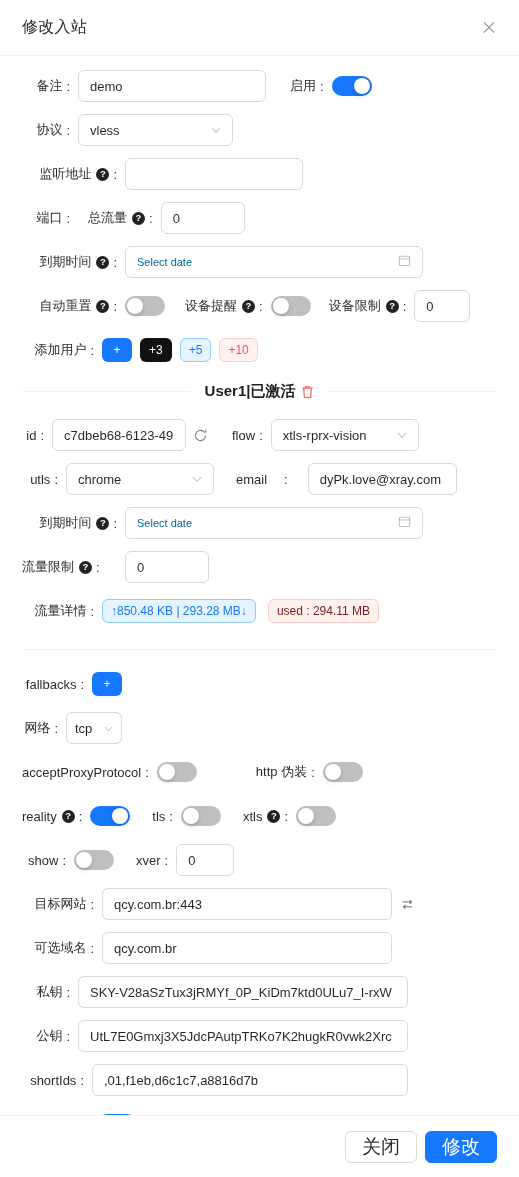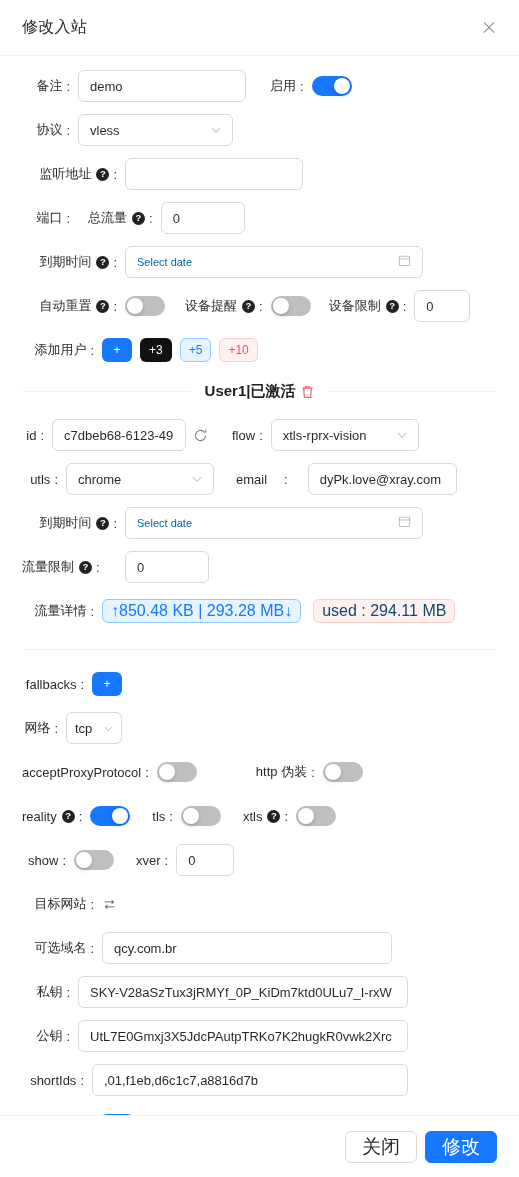--- a/index.html
+++ b/index.html
@@ -124,25 +124,25 @@
     font-size: 15px; font-weight: 700; color: rgba(0,0,0,0.88);
     display:flex; align-items:center; gap:6px; white-space:nowrap;
   }
   .trash { color:#ff4d4f; cursor:pointer; display:inline-flex; }
 
   .plain-divider { height:1px; background:#f0f0f0; margin: 22px 0 18px 0; }
 
   
   .tag {
     height: 24px; display:inline-flex; align-items:center;
-    padding: 0 8px; border-radius: 6px; font-size: 16px; border:1px solid;
+    padding: 0 8px; border-radius: 6px; font-size: 12px; border:1px solid;
     white-space: nowrap;
   }
   .tag-blue { background:#e6f4ff; border-color:#91caff; color:#1677ff; }
-  .tag-red  { background:#fff1f0; border-color:#ffccc7; color:#0c4a6e; }
+  .tag-red  { background:#fff1f0; border-color:#ffccc7; color:#7f1d1d; }
 
   
   .cbx-wrap { display:inline-flex; align-items:center; gap:7px; cursor:pointer; }
   .cbx {
     width: 15px; height: 15px; border-radius: 3px;
     background:#1677ff; border:1px solid #1677ff;
     display:inline-flex; align-items:center; justify-content:center; flex:none;
   }
   .cbx svg { display:block; }
   .cbx-lbl { font-size: 13px; color: rgba(0,0,0,0.85); }
@@ -182,21 +182,21 @@
     </button>
   </div>
 
   <div class="modal-body">
 
     <div class="row">
       <div class="lbl" style="width:48px;justify-content:flex-end;">
         <span>备注</span>
           <span class="colon">:</span>
       </div>
-      <input class="inp" style="width: 168px; margin-left: 8px;" value="demo">
+      <input class="inp" style="width: 188px; margin-left: 8px;" value="demo">
       <div class="lbl" style="margin-left:24px;">
         <span>启用</span>
           <span class="colon">:</span>
       </div>
       <div class="sw on" style="margin-left:8px;">
           <div class="knob"></div>
         </div>
     </div>
 
     <div class="row">
@@ -470,20 +470,21 @@
           <span class="colon">:</span>
       </div>
       <input class="inp" style="width: 58px; margin-left: 8px;" value="0">
     </div>
 
     <div class="row">
       <div class="lbl" style="width:72px;justify-content:flex-end;">
         <span>目标网站</span>
           <span class="colon">:</span>
       </div>
+      <input class="inp" style="width: 290px; margin-left: 8px;" value="qcy.com.br:443">
       <button class="icon-btn" style="margin-left:9px;">
         <svg width="13" height="13" viewBox="0 0 14 14" fill="none" stroke="currentColor" stroke-width="1.2">
           <path d="M1.8 4.2 H11.2"></path>
             <path d="M9.2 2.2 L11.2 4.2 L9.2 6.2"></path>
           <path d="M12.2 9.5 H2.8"></path>
             <path d="M4.8 7.5 L2.8 9.5 L4.8 11.5"></path>
         </svg>
       </button>
     </div>
 

